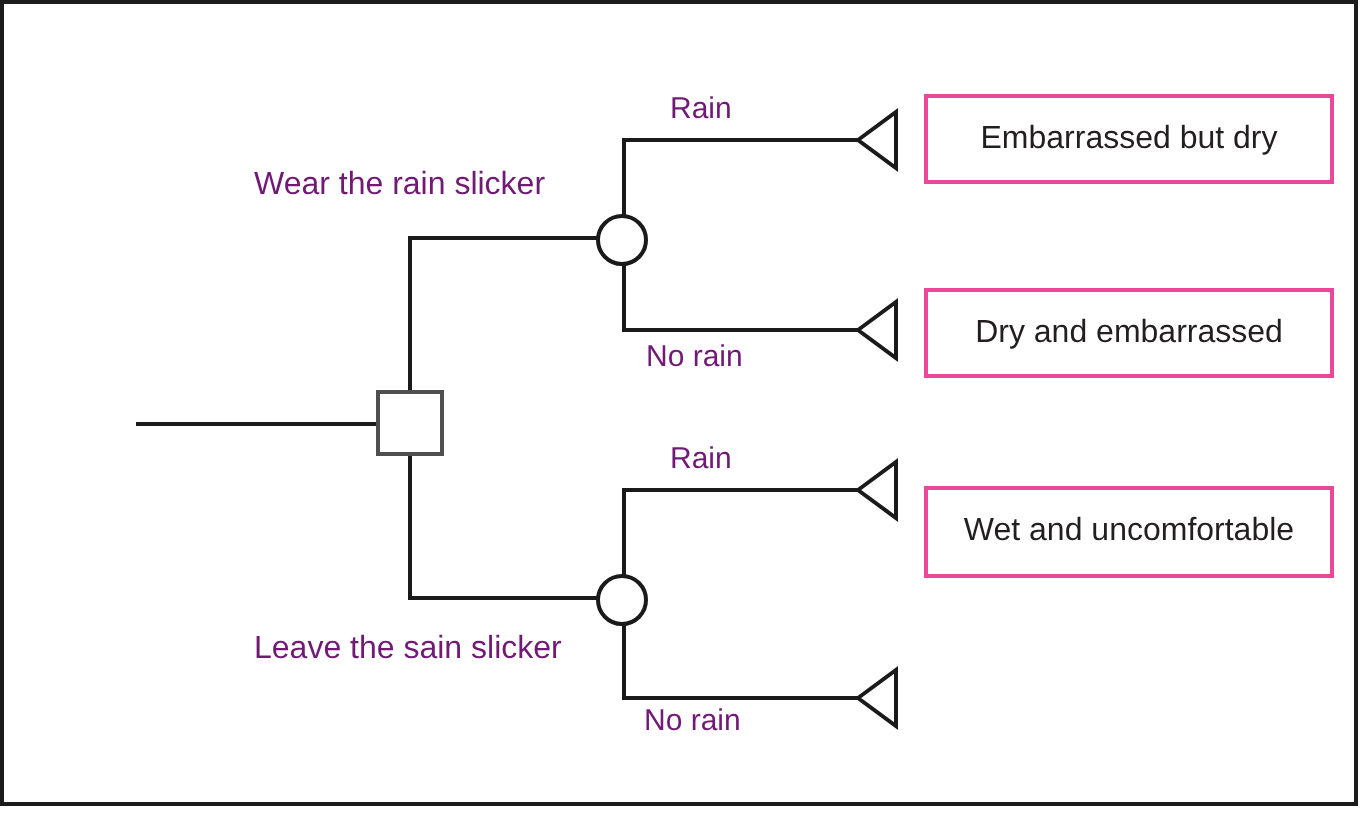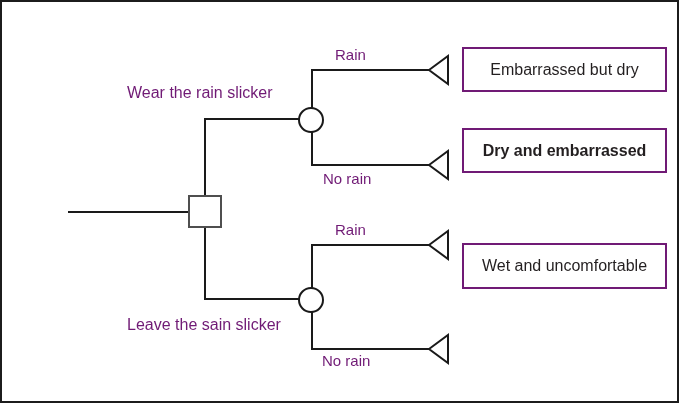--- a/index.html
+++ b/index.html
@@ -41,21 +41,21 @@
   }
   .lbl.small {
     font-size: 15px;
   }
   .outcome-box {
     position: absolute;
     left: 462px;
     width: 205px;
     height: 45px;
     box-sizing: border-box;
-    border: 2px solid #701a75;
+    border: 2px solid #ec4899;
     background: #ffffff;
     display: flex;
     align-items: center;
     justify-content: center;
     font-size: 16px;
     white-space: nowrap;
   }
 </style>
 </head>
 <body>
@@ -92,20 +92,20 @@
   <div class="lbl" style="left:127px; top:316px;">Leave the sain slicker</div>
 
   <div class="lbl small" style="left:335px; top:46px;">Rain</div>
   <div class="lbl small" style="left:323px; top:170px;">No rain</div>
   <div class="lbl small" style="left:335px; top:221px;">Rain</div>
   <div class="lbl small" style="left:322px; top:352px;">No rain</div>
 
   <div class="outcome-box" style="top:47px;">
     <span>Embarrassed but dry</span>
   </div>
-  <div class="outcome-box" style="top:128px;font-weight:bold;">
+  <div class="outcome-box" style="top:144px;">
     <span>Dry and embarrassed</span>
   </div>
   <div class="outcome-box" style="top:219px; height:46px;margin-top:24px;">
     <span>Wet and uncomfortable</span>
   </div>
 
 </div>
 
 </body></html>

